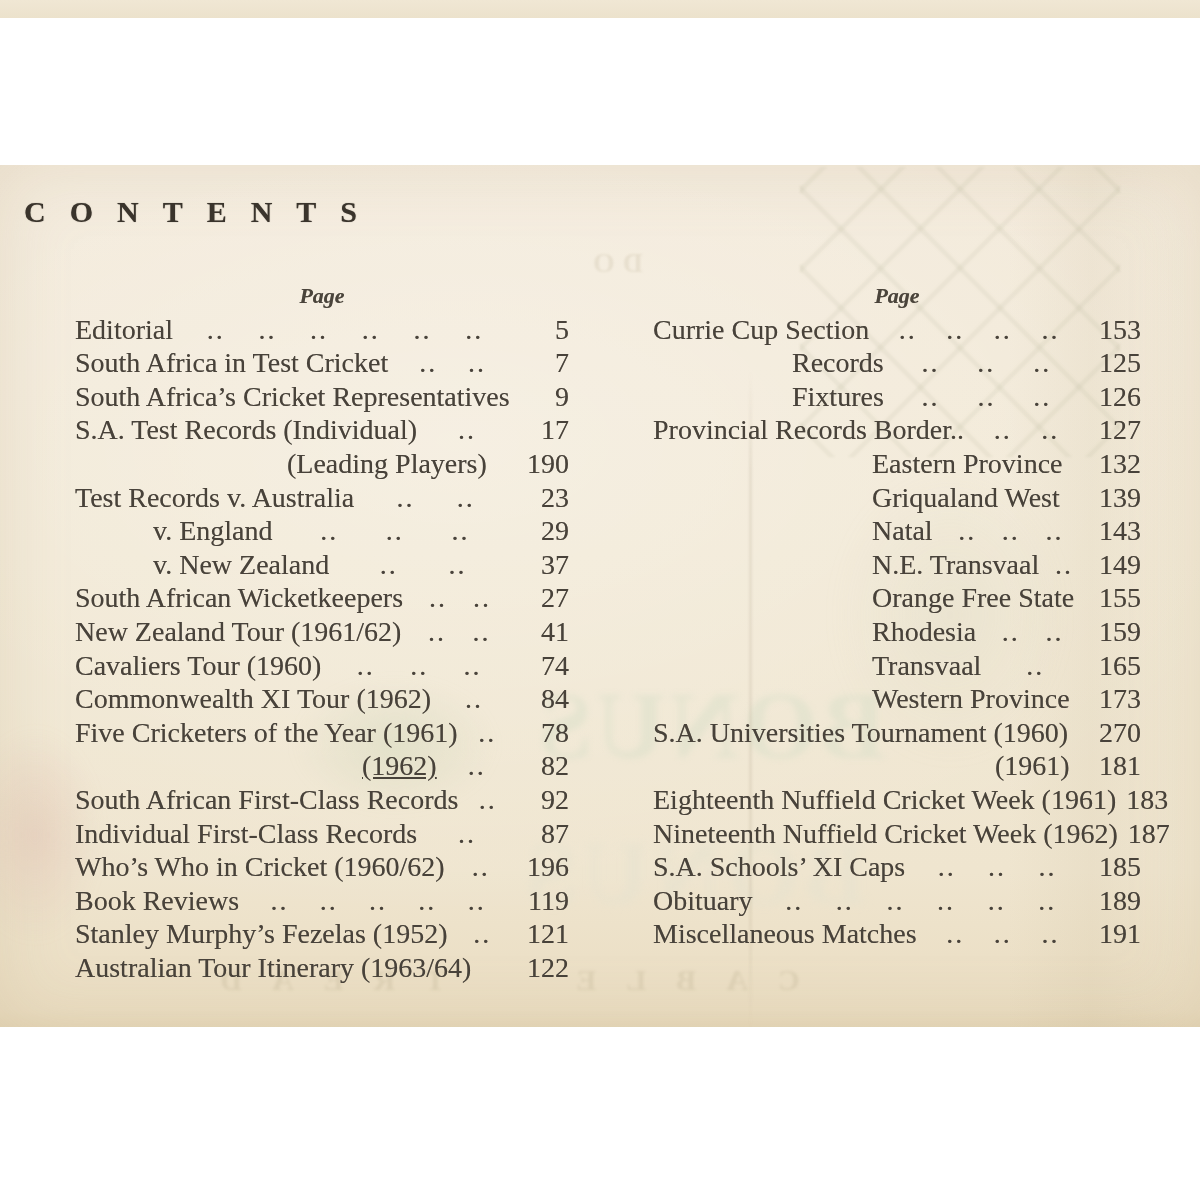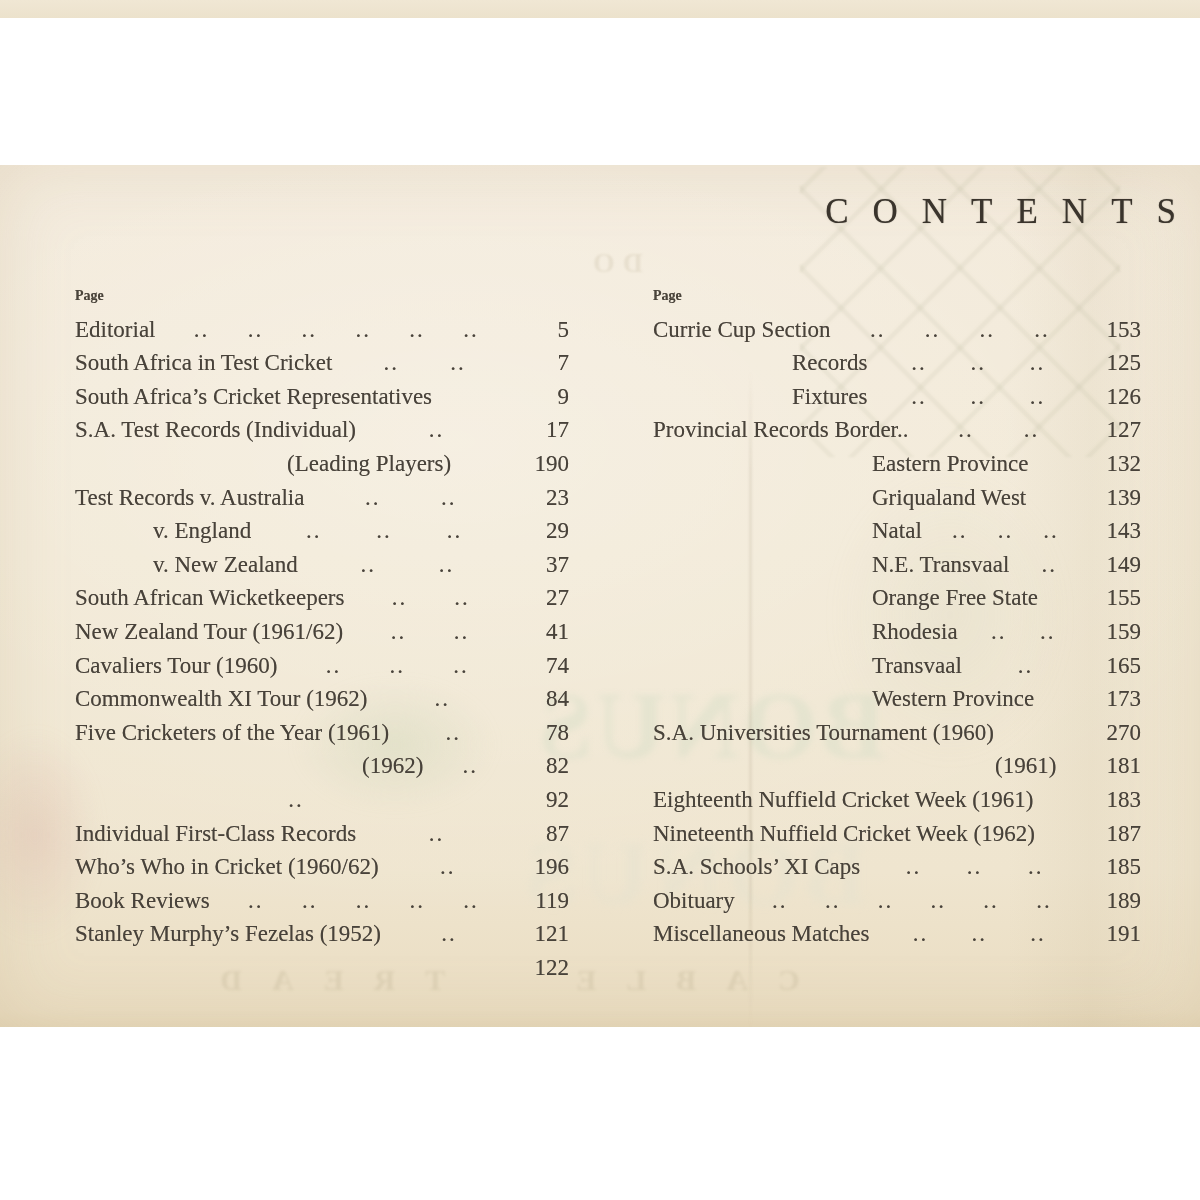--- a/index.html
+++ b/index.html
@@ -17,42 +17,42 @@
     background:
       linear-gradient(90deg, rgba(0,0,0,0) 84%, rgba(186,170,134,.10) 91%, rgba(0,0,0,0) 99%),
       radial-gradient(120% 90% at 38% 32%, rgba(255,255,255,.30), rgba(255,255,255,0) 62%),
       linear-gradient(180deg,#f3eadb 0%,#f1e8d4 45%,#efe5cf 82%,#eaddc2 98%,#e6d8ba 100%);
     box-shadow: inset 0 0 70px rgba(186,166,124,.22);
     overflow:hidden;
   }
   
   .contents-title{
     position:absolute;top:22px;left:0;width:100%;
-    text-align:right;font-weight:normal;font-size:35px;line-height:50px;
+    text-align:left;font-weight:bold;font-size:30px;line-height:50px;
     letter-spacing:24px;padding-left:24px;box-sizing:border-box;
     color:#3a342c;
     text-shadow:0 0 1px rgba(58,52,44,.55);
   }
   
   .col{position:absolute;top:114px;}
   .col-left{left:75px;width:494px;}
   .col-right{left:653px;width:488px;}
   .row{
     display:flex;align-items:baseline;height:33.6px;line-height:33.6px;
-    font-size:23px;color:#48423a;white-space:nowrap;
+    font-size:28px;color:#48423a;white-space:nowrap;
     text-shadow:0 0 .6px rgba(72,66,58,.5);
   }
-  .row.header{justify-content:flex-start;font-size:14px;font-weight:bold;color:#4a443b;}
+  .row.header{justify-content:center;font-style:italic;font-size:22px;font-weight:bold;color:#4a443b;}
   .row .title{flex:0 0 auto;}
   .row .leader{flex:1 1 0;min-width:0;display:flex;justify-content:space-evenly;overflow:hidden;}
   .row .leader .pair{letter-spacing:2px;}
   .row .num{flex:0 0 auto;min-width:46px;text-align:right;margin-left:6px;}
   .col-left  .lvl1{margin-left:78px;}
   .col-left  .lvl2{margin-left:212px;text-align:center;}
-  .col-left  .lvl3{margin-left:287px;}
+  .col-left  .lvl3{margin-left:287px;text-decoration:underline;}
   .col-right .lvl1{margin-left:139px;}
   .col-right .lvl2{margin-left:219px;}
   .col-right .lvl3{margin-left:342px;}
   
   .ghost{position:absolute;pointer-events:none;font-weight:bold;}
   .ghost.mirror{transform:scaleX(-1);}
   .tread-pattern{
     position:absolute;left:800px;top:2px;width:320px;height:290px;
     background:
       repeating-linear-gradient(45deg,  rgba(0,0,0,0) 0 20px, rgba(158,160,128,.14) 20px 25px, rgba(0,0,0,0) 25px 56px),
@@ -202,20 +202,21 @@
         <span class="num">78</span>
       </div>
       <div class="row">
         <span class="title lvl3">(1962)</span>
         <span class="leader">
           <span class="pair">..</span>
         </span>
         <span class="num">82</span>
       </div>
       <div class="row">
+        <span class="title lvl0">South African First-Class Records</span>
         <span class="leader">
           <span class="pair">..</span>
         </span>
         <span class="num">92</span>
       </div>
       <div class="row">
         <span class="title lvl0">Individual First-Class Records</span>
         <span class="leader">
           <span class="pair">..</span>
         </span>
@@ -240,20 +241,21 @@
         <span class="num">119</span>
       </div>
       <div class="row">
         <span class="title lvl0">Stanley Murphy’s Fezelas (1952)</span>
         <span class="leader">
           <span class="pair">..</span>
         </span>
         <span class="num">121</span>
       </div>
       <div class="row">
+        <span class="title lvl0">Australian Tour Itinerary (1963/64)</span>
         <span class="leader"></span>
         <span class="num">122</span>
       </div>
     </div>
   <div class="col col-right">
       <div class="row header">
         <span>Page</span>
       </div>
       <div class="row">
         <span class="title lvl0">Currie Cup Section</span>

